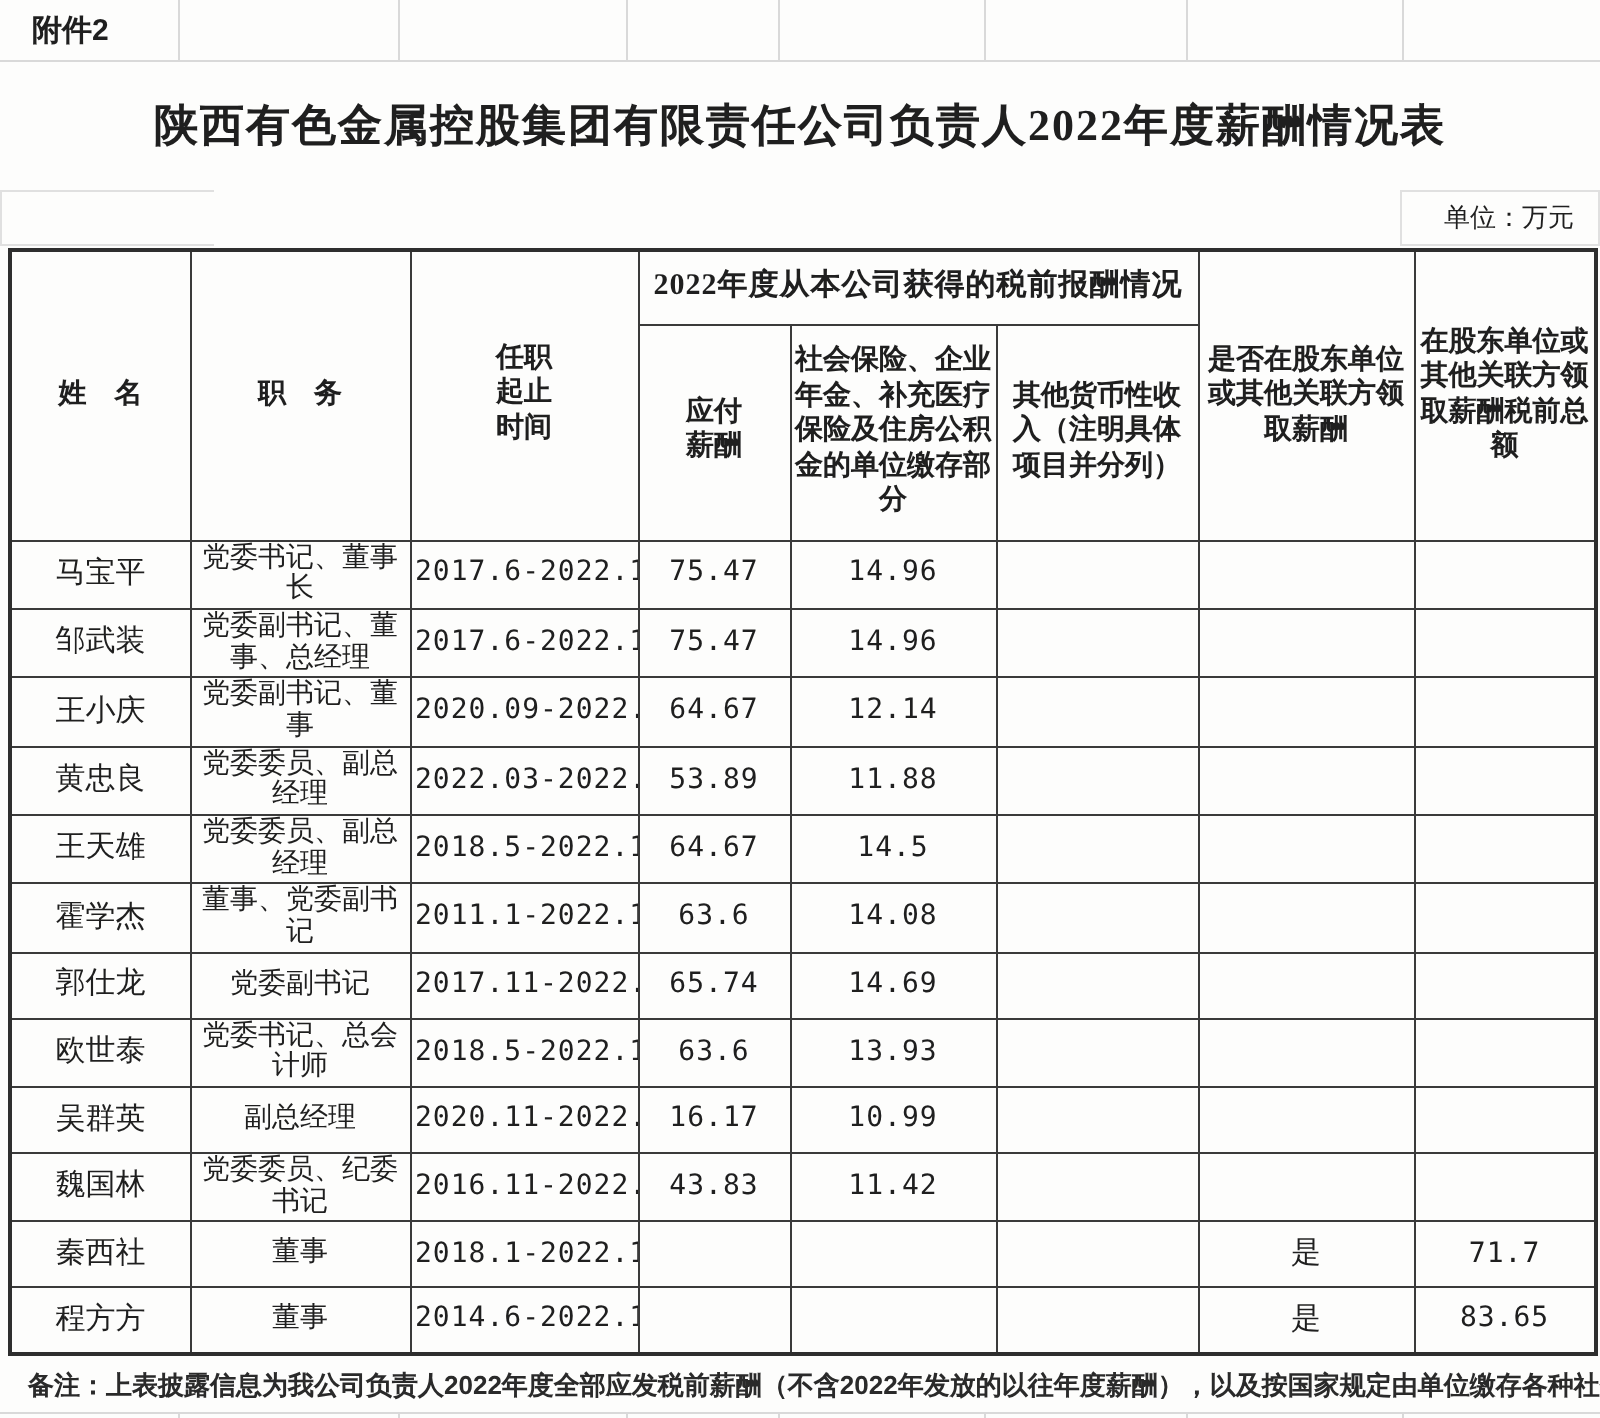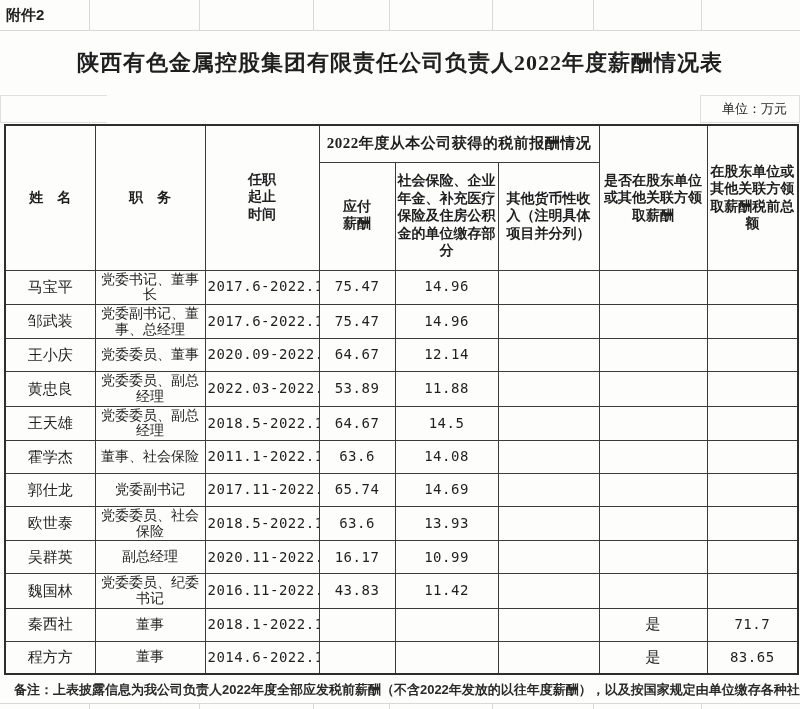--- a/index.html
+++ b/index.html
@@ -20,21 +20,21 @@
   .grid-strip .gcell{
     box-sizing:border-box;
     border-right:1px solid #d9d9d9;
     height:100%;
   }
   .strip-top{height:31px;}
   .strip-top .gcell{display:flex;align-items:center;}
   .attachment{
     font-weight:bold;
     font-size:15px;
-    padding-left:6px;
+    padding-left:16px;
     white-space:nowrap;
     font-family:"Liberation Sans","DejaVu Sans",sans-serif;
   }
   .strip-bottom{
     height:7px;
     border-top:1px solid #d9d9d9;
     border-bottom:none;
     margin-top:4px;
   }
   
@@ -189,21 +189,21 @@
       <td class="c-pos">党委副书记、董事、总经理</td>
       <td class="c-term">2017.6-2022.12</td>
       <td class="c-num">75.47</td>
       <td class="c-num">14.96</td>
       <td class="c-num"></td>
       <td class="c-flag"></td>
       <td class="c-num"></td>
     </tr>
     <tr>
       <td class="c-name">王小庆</td>
-      <td class="c-pos">党委委员、董事</td>
+      <td class="c-pos">党委副书记、董事</td>
       <td class="c-term">2020.09-2022.12</td>
       <td class="c-num">64.67</td>
       <td class="c-num">12.14</td>
       <td class="c-num"></td>
       <td class="c-flag"></td>
       <td class="c-num"></td>
     </tr>
     <tr>
       <td class="c-name">黄忠良</td>
       <td class="c-pos">党委委员、副总经理</td>
@@ -219,41 +219,41 @@
       <td class="c-pos">党委委员、副总经理</td>
       <td class="c-term">2018.5-2022.12</td>
       <td class="c-num">64.67</td>
       <td class="c-num">14.5</td>
       <td class="c-num"></td>
       <td class="c-flag"></td>
       <td class="c-num"></td>
     </tr>
     <tr>
       <td class="c-name">霍学杰</td>
-      <td class="c-pos">董事、社会保险</td>
+      <td class="c-pos">董事、党委副书记</td>
       <td class="c-term">2011.1-2022.12</td>
       <td class="c-num">63.6</td>
       <td class="c-num">14.08</td>
       <td class="c-num"></td>
       <td class="c-flag"></td>
       <td class="c-num"></td>
     </tr>
     <tr>
       <td class="c-name">郭仕龙</td>
       <td class="c-pos">党委副书记</td>
       <td class="c-term">2017.11-2022.12</td>
       <td class="c-num">65.74</td>
       <td class="c-num">14.69</td>
       <td class="c-num"></td>
       <td class="c-flag"></td>
       <td class="c-num"></td>
     </tr>
     <tr>
       <td class="c-name">欧世泰</td>
-      <td class="c-pos">党委委员、社会保险</td>
+      <td class="c-pos">党委书记、总会计师</td>
       <td class="c-term">2018.5-2022.12</td>
       <td class="c-num">63.6</td>
       <td class="c-num">13.93</td>
       <td class="c-num"></td>
       <td class="c-flag"></td>
       <td class="c-num"></td>
     </tr>
     <tr>
       <td class="c-name">吴群英</td>
       <td class="c-pos">副总经理</td>

